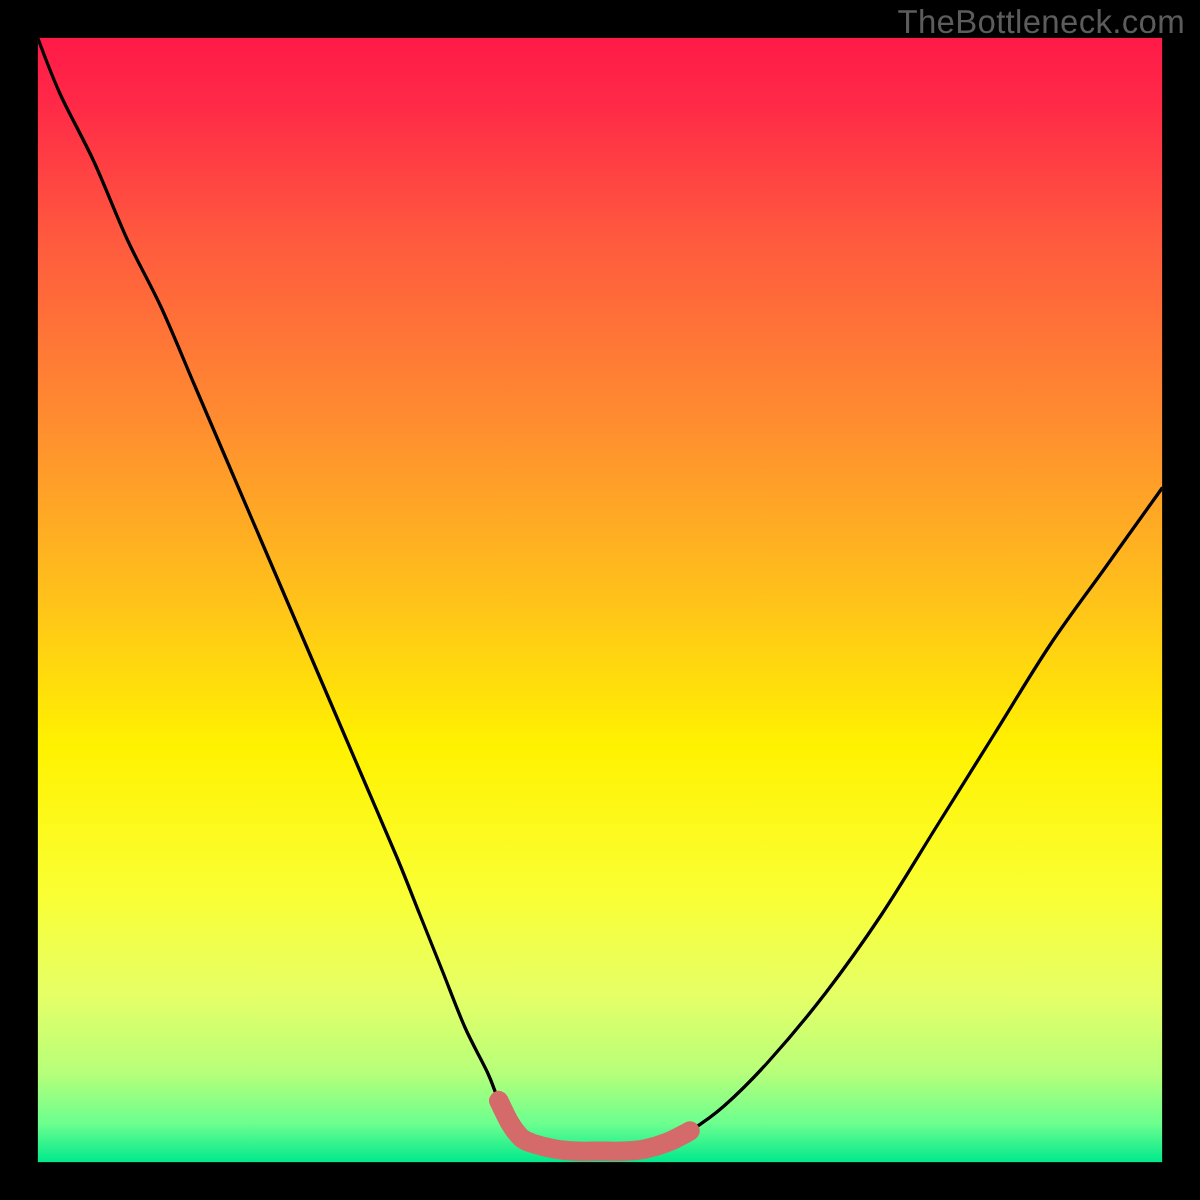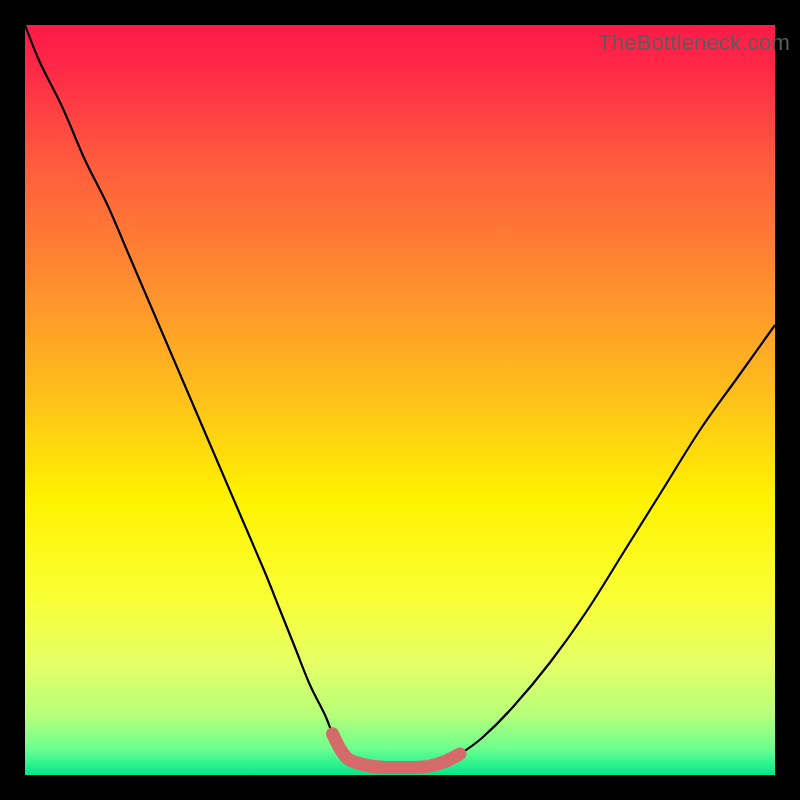--- a/index.html
+++ b/index.html
@@ -27,21 +27,20 @@
   }
   .watermark {
     position: absolute;
     top: 2px;
     right: 10px;
     color: #5c5c5c;
     font-size: 22px;
     font-weight: 500;
     letter-spacing: 0.2px;
     user-select: none;
-    margin-top: 28px;
   }
 </style>
 </head>
 <body>
 
 <div class="frame">
   <div class="plot">
     <svg id="plot-svg" width="750" height="750" viewBox="0 0 750 750" preserveAspectRatio="none">
       <defs>
         <linearGradient id="bg-grad" x1="0" y1="0" x2="0" y2="1">

